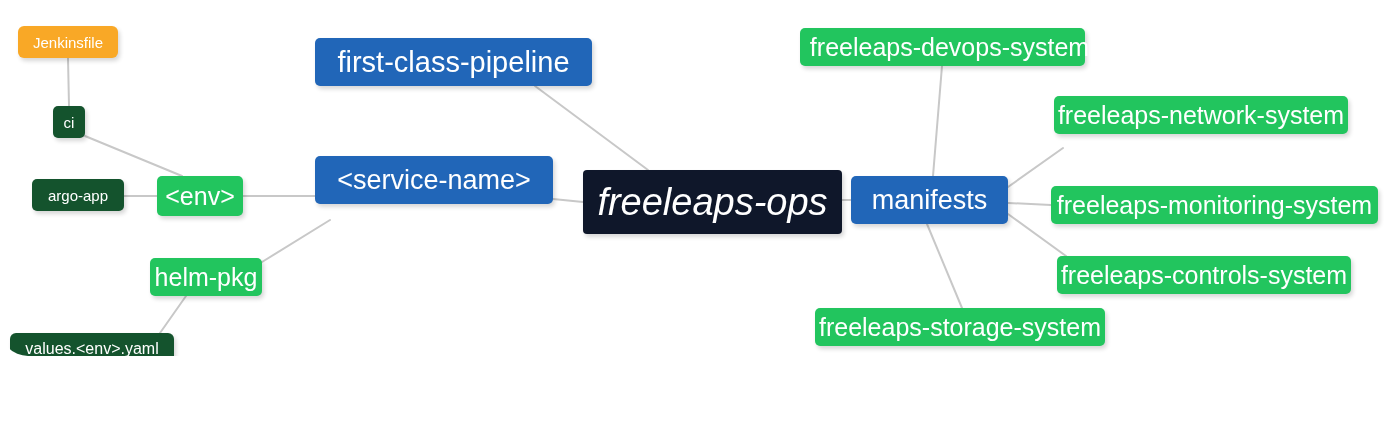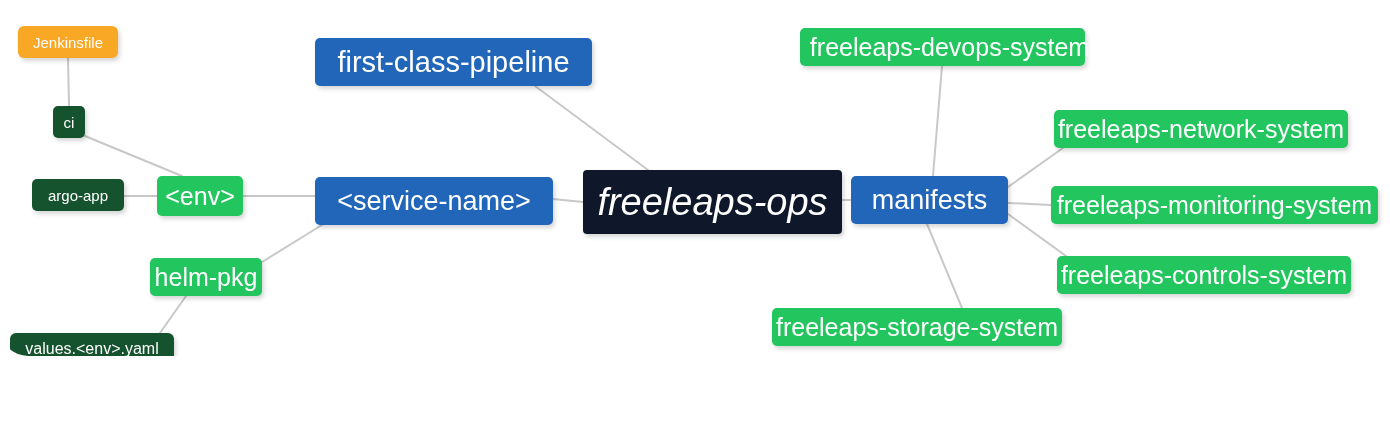--- a/index.html
+++ b/index.html
@@ -110,38 +110,38 @@
       </div>
       <div class="node lvl-green mid" style="left: 150px; top: 258px; width: 112px; height: 38px;">
         <span>helm-pkg</span>
       </div>
       <div class="node lvl-red tiny" style="left: 10px; top: 333px; width: 164px; height: 32px;">
         <span>values.&lt;env&gt;.yaml</span>
       </div>
       <div class="node lvl-blue" style="left: 315px; top: 38px; width: 277px; height: 48px;">
         <span>first-class-pipeline</span>
       </div>
-      <div class="node lvl-blue small" style="left: 315px; top: 177px; width: 238px; height: 48px;">
+      <div class="node lvl-blue small" style="left: 315px; top: 156px; width: 238px; height: 48px;">
         <span>&lt;service-name&gt;</span>
       </div>
       <div class="node lvl-root" style="left: 583px; top: 170px; width: 259px; height: 64px;">
         <span>freeleaps-ops</span>
       </div>
       <div class="node lvl-blue small" style="left: 851px; top: 176px; width: 157px; height: 48px;">
         <span>manifests</span>
       </div>
       <div class="node lvl-green mid" style="left: 800px; top: 28px; width: 285px; height: 38px; padding-left: 14px;">
         <span>freeleaps-devops-system</span>
       </div>
-      <div class="node lvl-green mid" style="left: 1054px; top: 110px; width: 294px; height: 38px;">
+      <div class="node lvl-green mid" style="left: 1054px; top: 96px; width: 294px; height: 38px;">
         <span>freeleaps-network-system</span>
       </div>
       <div class="node lvl-green mid" style="left: 1051px; top: 186px; width: 327px; height: 38px;">
         <span>freeleaps-monitoring-system</span>
       </div>
       <div class="node lvl-green mid" style="left: 1057px; top: 256px; width: 294px; height: 38px;">
         <span>freeleaps-controls-system</span>
       </div>
-      <div class="node lvl-green mid" style="left: 772px; top: 308px; width: 290px; height: 38px;">
+      <div class="node lvl-green mid" style="left: 815px; top: 308px; width: 290px; height: 38px;">
         <span>freeleaps-storage-system</span>
       </div>
     </div>
 </div>
 
 </body></html>

